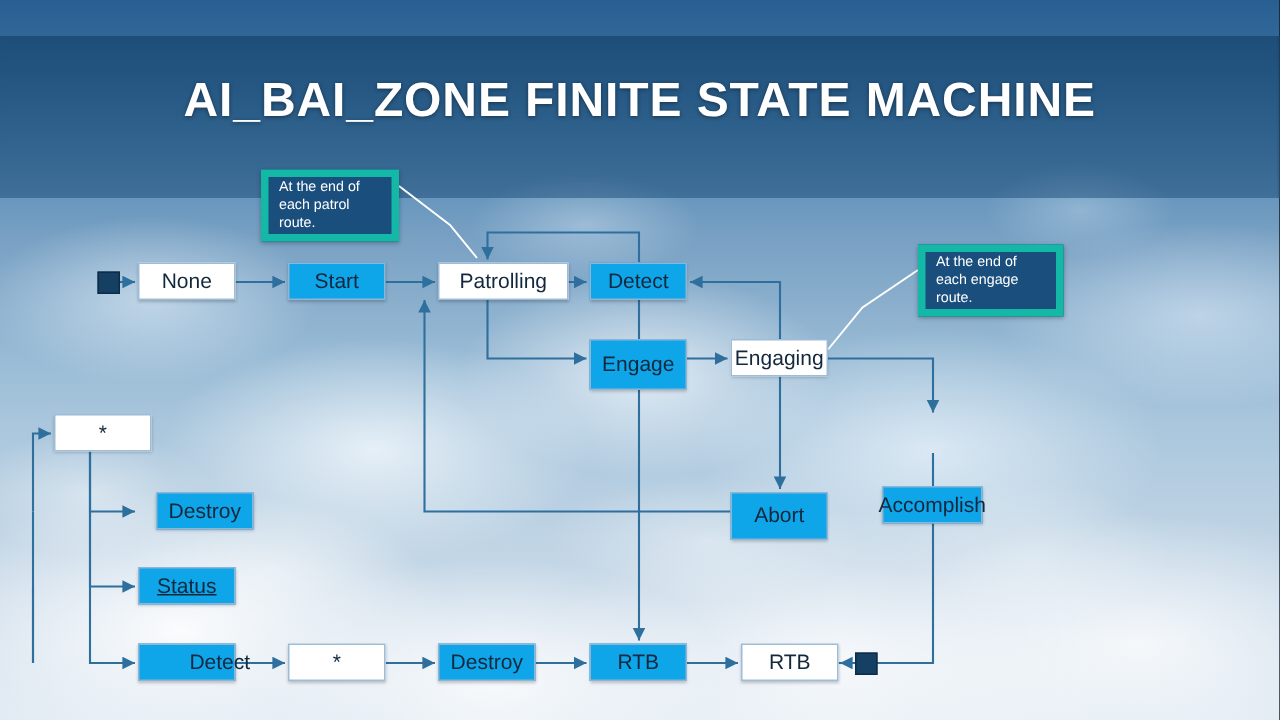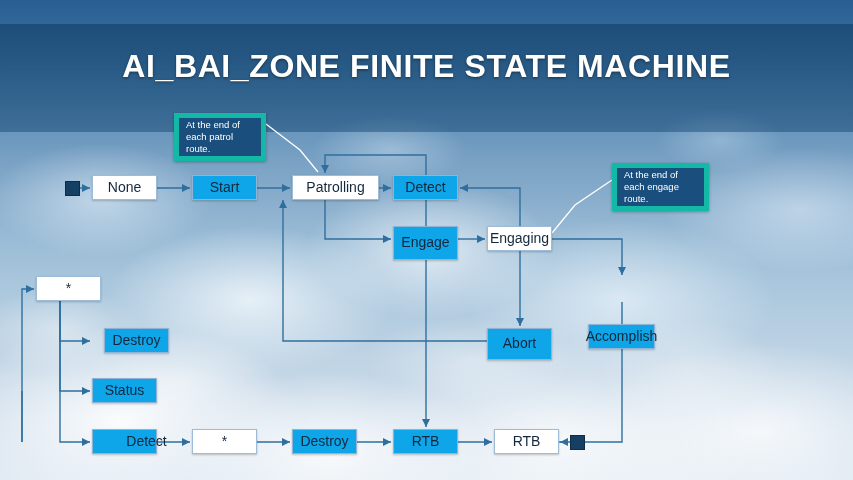--- a/index.html
+++ b/index.html
@@ -216,21 +216,21 @@
   <div class="node filled" style="left:192px; top:175px; width:65px; height:25px;">Start</div>
   <div class="node white" style="left:292px; top:175px; width:87px; height:25px;">Patrolling</div>
   <div class="node filled" style="left:393px; top:175px; width:65px; height:25px;">Detect</div>
   <div class="node filled" style="left:393px; top:226px; width:65px; height:34px;">Engage</div>
   <div class="node white" style="left:487px; top:226px; width:65px; height:25px;">Engaging</div>
   <div class="node filled" style="left:588px; top:277px; width:67px; height:25px;margin-top:47px;">Accomplish</div>
   <div class="node filled" style="left:487px; top:328px; width:65px; height:32px;">Abort</div>
 
   <div class="node white" style="left:36px;  top:276px; width:65px; height:25px;">*</div>
   <div class="node filled" style="left:104px;  top:328px; width:65px; height:25px;">Destroy</div>
-  <div class="node filled" style="left:92px;  top:378px; width:65px; height:25px;">Status</div>
+  <div class="node filled" style="left:92px;  top:378px; width:65px; height:25px;text-decoration:underline;">Status</div>
   <div class="node filled" style="left:92px;  top:429px; width:65px; height:25px;padding-left:44px;">Detect</div>
   <div class="node white" style="left:192px; top:429px; width:65px; height:25px;">*</div>
   <div class="node filled" style="left:292px; top:429px; width:65px; height:25px;">Destroy</div>
   <div class="node filled" style="left:393px; top:429px; width:65px; height:25px;">RTB</div>
   <div class="node white" style="left:494px; top:429px; width:65px; height:25px;">RTB</div>
 
   <div class="callout" style="left:174px; top:113px; width:92px;">
     <div>At the end of</div>
     <div>each patrol route.</div>
   </div>

